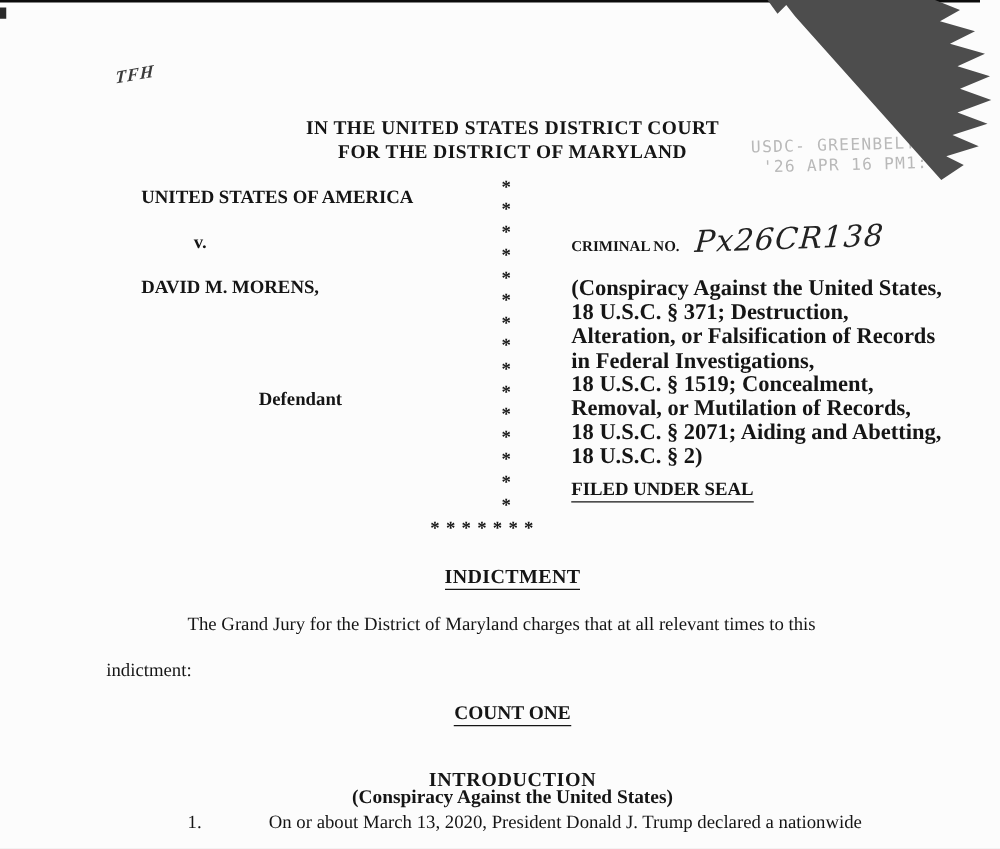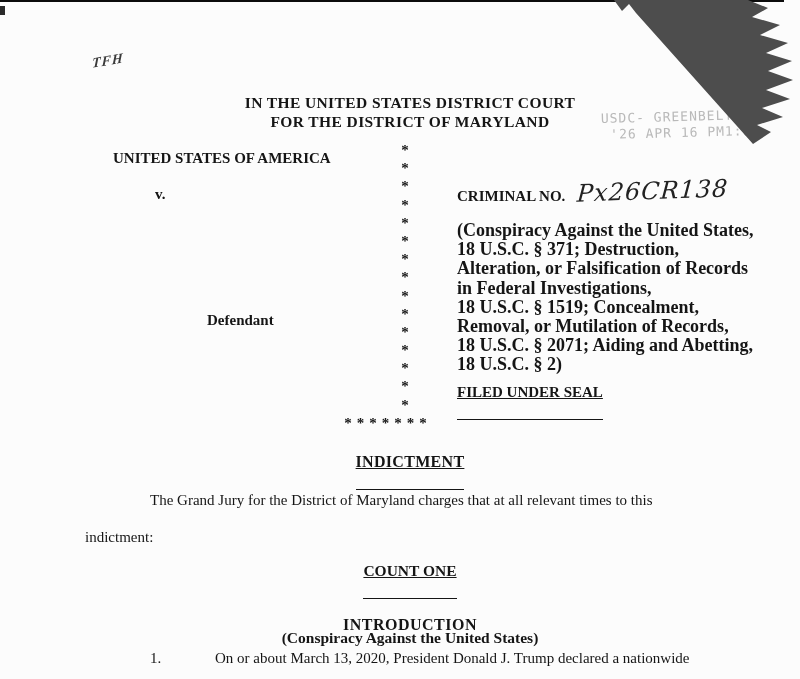--- a/index.html
+++ b/index.html
@@ -39,32 +39,32 @@
   .court-title{top:94px;font-weight:bold;font-size:15.5px;line-height:18.5px;letter-spacing:0.4px;}
   
   .cap{font-weight:bold;font-size:15px;white-space:nowrap;}
   .plaintiff{left:113px;top:150px;}
   .versus{left:155px;top:186px;}
   .defendant-name{left:113px;top:222px;}
   .defendant-label{left:207px;top:272px;margin-top:40px;}
   .ast-col{left:399px;top:141px;font-size:15px;font-weight:bold;text-align:center;width:12px;}
   .ast-col div{height:18.2px;line-height:18.2px;}
   .crim-row{left:457px;top:179px;white-space:nowrap;}
-  .crim-label{font-weight:bold;font-size:15px;}
+  .crim-label{font-weight:bold;font-size:12px;}
   .crim-no{
     display:inline-block;
     font-style:italic;font-size:24px;font-weight:500;
     transform:rotate(-2deg) skewX(-6deg);
     margin-left:8px;position:relative;top:-2px;
     color:#222;letter-spacing:1px;
     font-family:"DejaVu Serif",serif;
   }
   .charges{left:457px;top:221px;font-weight:bold;font-size:18px;line-height:19.2px;white-space:nowrap;}
   .filed-seal{left:457px;top:384px;font-weight:bold;font-size:15px;}
-  .u{border-bottom:1.6px solid #151515;padding-bottom:19px;text-decoration:underline;}
+  .u{border-bottom:1.6px solid #151515;padding-bottom:1px;}
   .ast-row{left:8px;width:760px;top:415px;text-align:center;font-size:15px;font-weight:bold;letter-spacing:5px;}
   
   .h-indictment{top:453px;font-weight:bold;font-size:16px;letter-spacing:0.3px;}
   .intro-l1{left:150px;top:492px;font-size:15px;white-space:nowrap;}
   .intro-l2{left:85px;top:529px;font-size:15px;}
   .h-count{top:562px;font-weight:bold;font-size:15.5px;}
   .h-count-sub{top:581px;font-weight:bold;font-size:15.5px;margin-top:48px;}
   .h-intro{top:616px;font-weight:bold;font-size:16px;letter-spacing:0.5px;}
   .para1{left:150px;top:650px;font-size:15px;white-space:nowrap;}
   .para1 .num{display:inline-block;width:65px;}
@@ -91,20 +91,21 @@
 
   <div class="abs initials">TFH</div>
 
   <div class="abs centerband court-title">
     <div>IN THE UNITED STATES DISTRICT COURT</div>
     <div>FOR THE DISTRICT OF MARYLAND</div>
   </div>
 
   <div class="abs cap plaintiff">UNITED STATES OF AMERICA</div>
   <div class="abs cap versus">v.</div>
+  <div class="abs cap defendant-name">DAVID M. MORENS,</div>
   <div class="abs cap defendant-label">Defendant</div>
 
   <div class="abs ast-col">
       <div class="ast">*</div>
       <div class="ast">*</div>
       <div class="ast">*</div>
       <div class="ast">*</div>
       <div class="ast">*</div>
       <div class="ast">*</div>
       <div class="ast">*</div>

